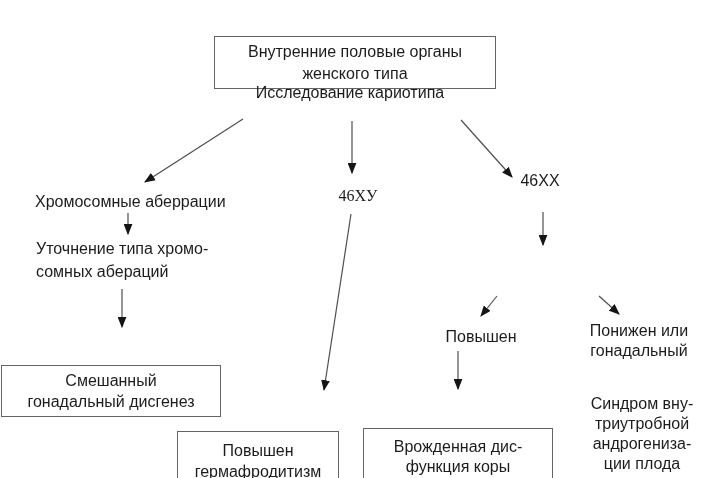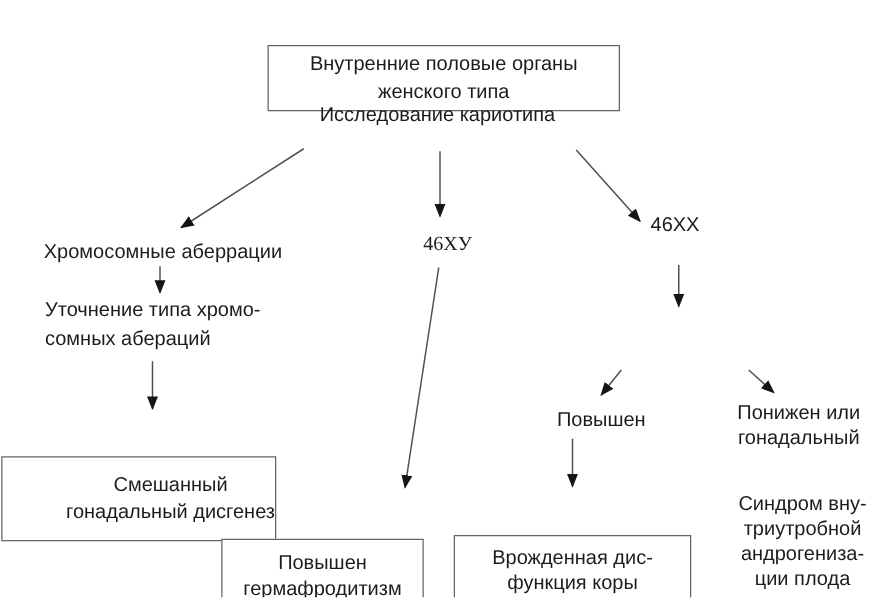--- a/index.html
+++ b/index.html
@@ -75,21 +75,21 @@
 женского типа</span>
   </div>
 
   <div class="node center" style="left:225px; top:82px; width:250px;">Исследование кариотипа</div>
 
   <div class="node" style="left:35px; top:191px; white-space:nowrap;">Хромосомные аберрации</div>
 
   <div class="node lh-tall" style="left:36px; top:238px;">Уточнение типа хромо-
 сомных абераций</div>
 
-  <div class="node boxed" style="left:1px; top:331px; width:220px; height:68px;justify-content:flex-end;">
+  <div class="node boxed" style="left:1px; top:331px; width:220px; height:52px;">
     <span>Смешанный
 гонадальный дисгенез</span>
   </div>
 
   <div class="node center" style="left:330px; top:185px; width:56px;font-family:Liberation Serif, serif;">46ХУ</div>
 
   <div class="node boxed" style="left:177px; top:397px; width:162px; height:60px;">
     <span>Повышен
 гермафродитизм</span>
   </div>

